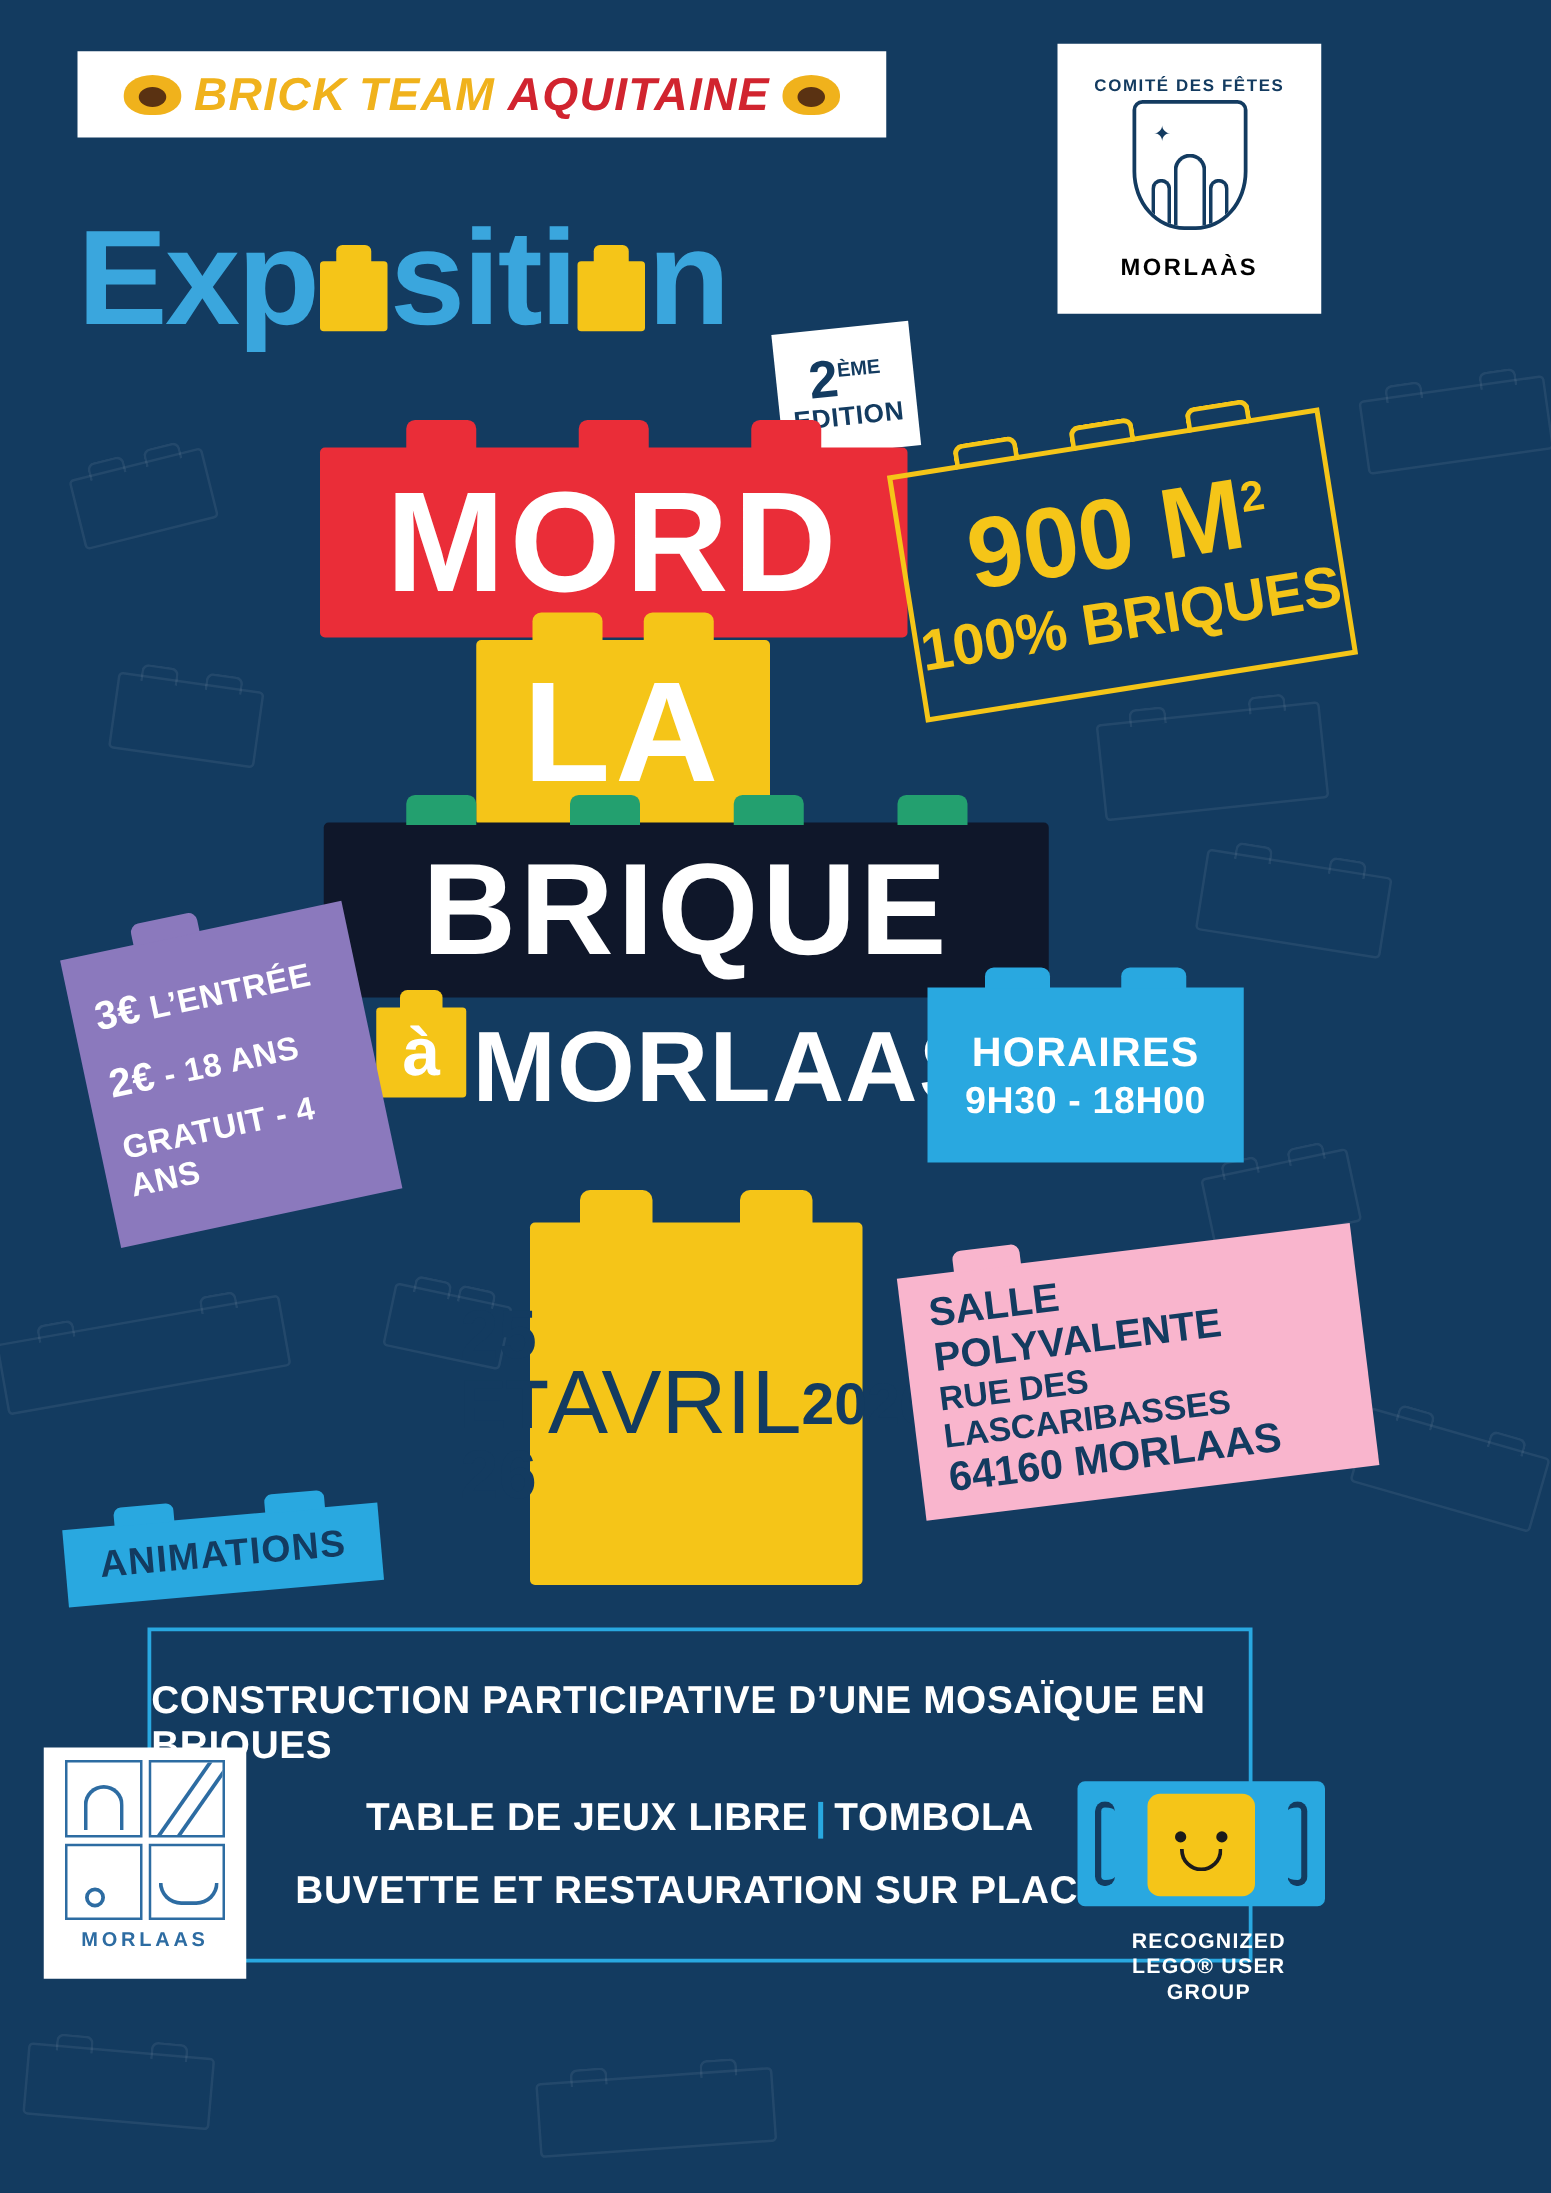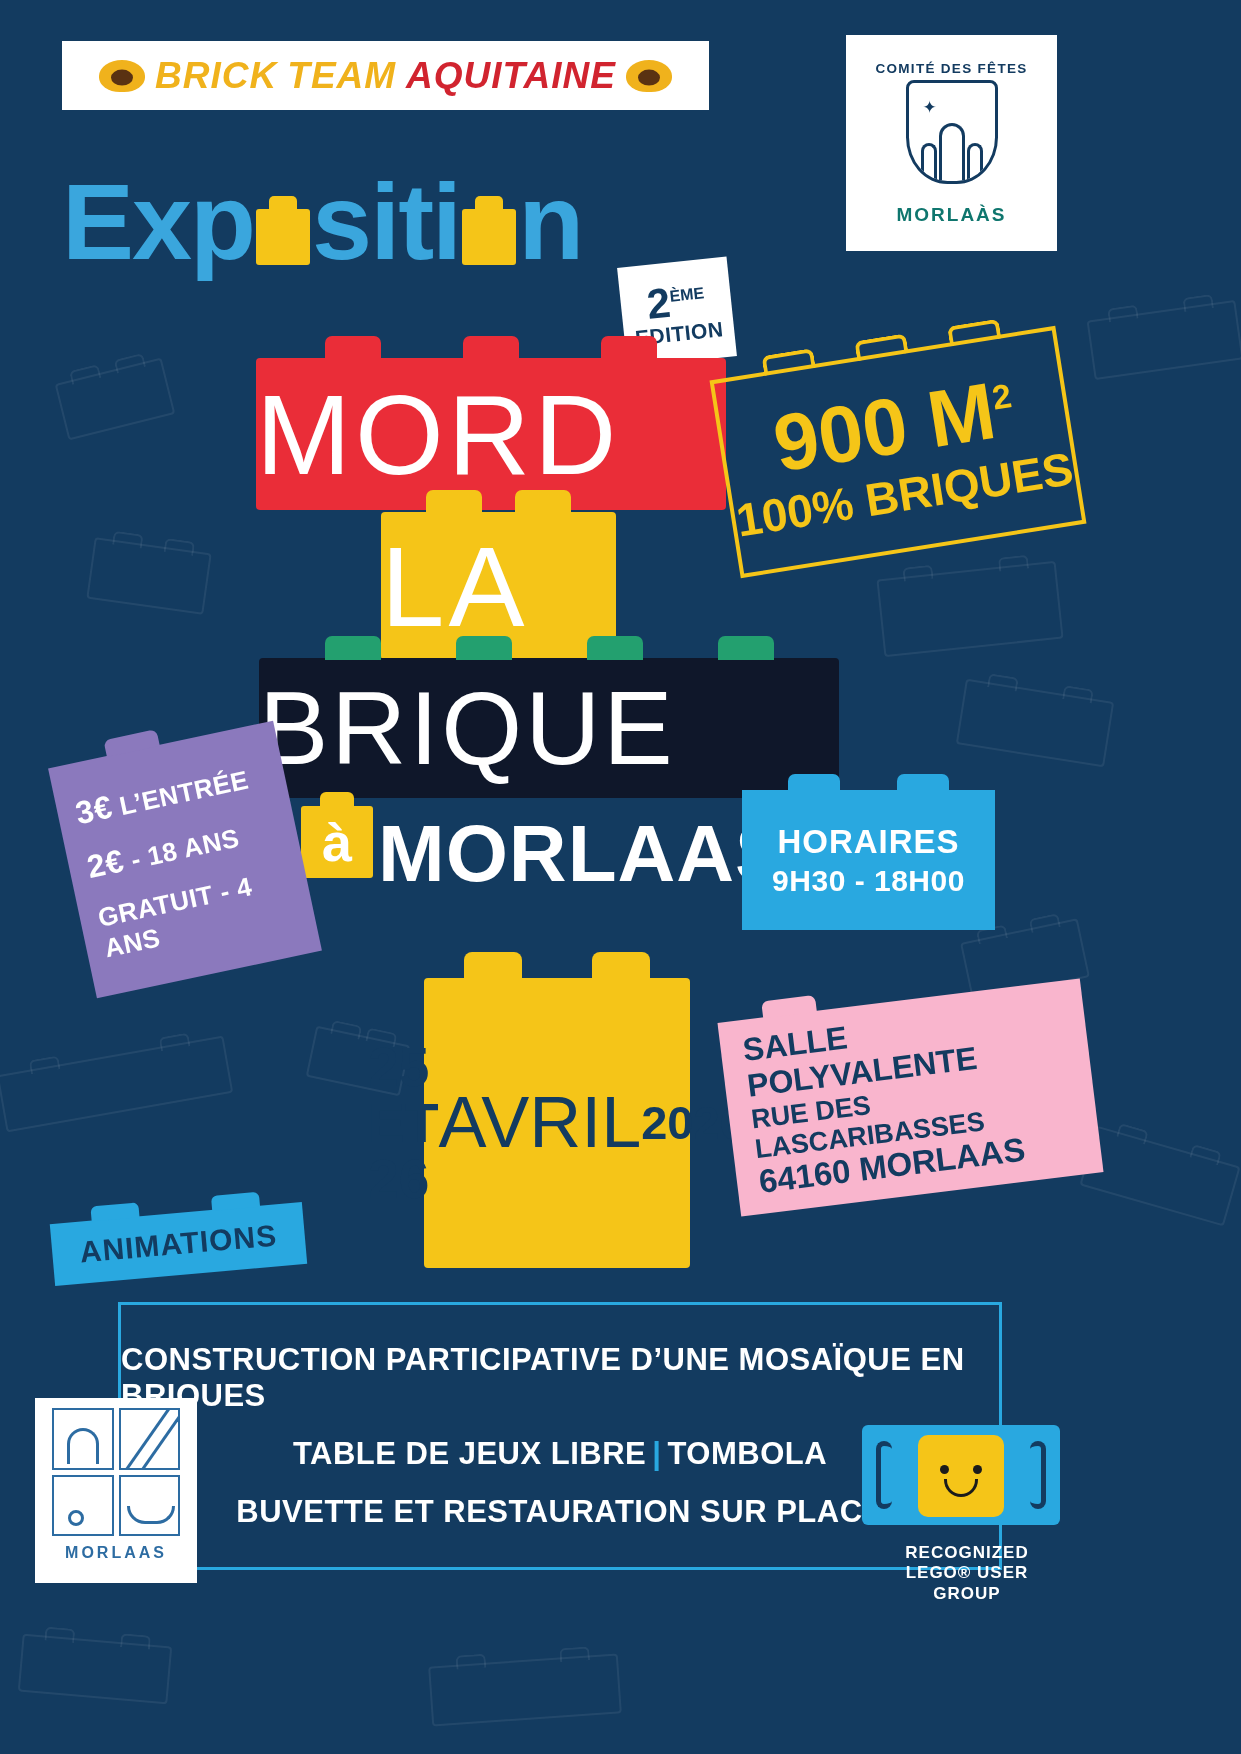--- a/index.html
+++ b/index.html
@@ -97,21 +97,21 @@
     border-radius: 8px 8px 0 0;
   }
   #comite-logo .church .wingL { left: 0; }
   #comite-logo .church .wingR { right: 0; }
   #comite-logo .star {
     position: absolute; left: 14px; top: 14px;
     color: #133b60; font-size: 17px;
   }
   #comite-logo .arc-bottom {
     font-size: 19px; font-weight: bold; letter-spacing: 2px;
-    color: #0f766e; margin-top: 20px;
+    color: #000000; margin-top: 20px;
   }
 
   
   #exposition {
     position: absolute;
     left: 62px; top: 168px;
     font-size: 108px; font-weight: bold;
     color: #3aa6dd; letter-spacing: -2px;
     line-height: 1;
     white-space: nowrap;
@@ -145,22 +145,22 @@
     align-items: center; justify-content: center;
     line-height: 1;
   }
   #edition-tag .l1 { font-size: 42px; font-weight: bold; }
   #edition-tag .l1 sup { font-size: 16px; vertical-align: super; }
   #edition-tag .l2 { font-size: 21px; font-weight: bold; letter-spacing: 0.5px; }
 
   
   .wordbrick {
     position: absolute;
-    display: flex; align-items: center; justify-content: flex-start;
-    color: #fff; font-weight: normal;
+    display: flex; align-items: center; justify-content: center;
+    color: #fff; font-weight: bold;
     border-radius: 4px;
   }
   .wordbrick .studs {
     position: absolute; top: -22px; left: 0; right: 0;
     display: flex; justify-content: space-around;
     padding: 0 28px;
   }
   .wordbrick .studs i {
     display: block; width: 56px; height: 24px;
     border-radius: 7px 7px 0 0;

